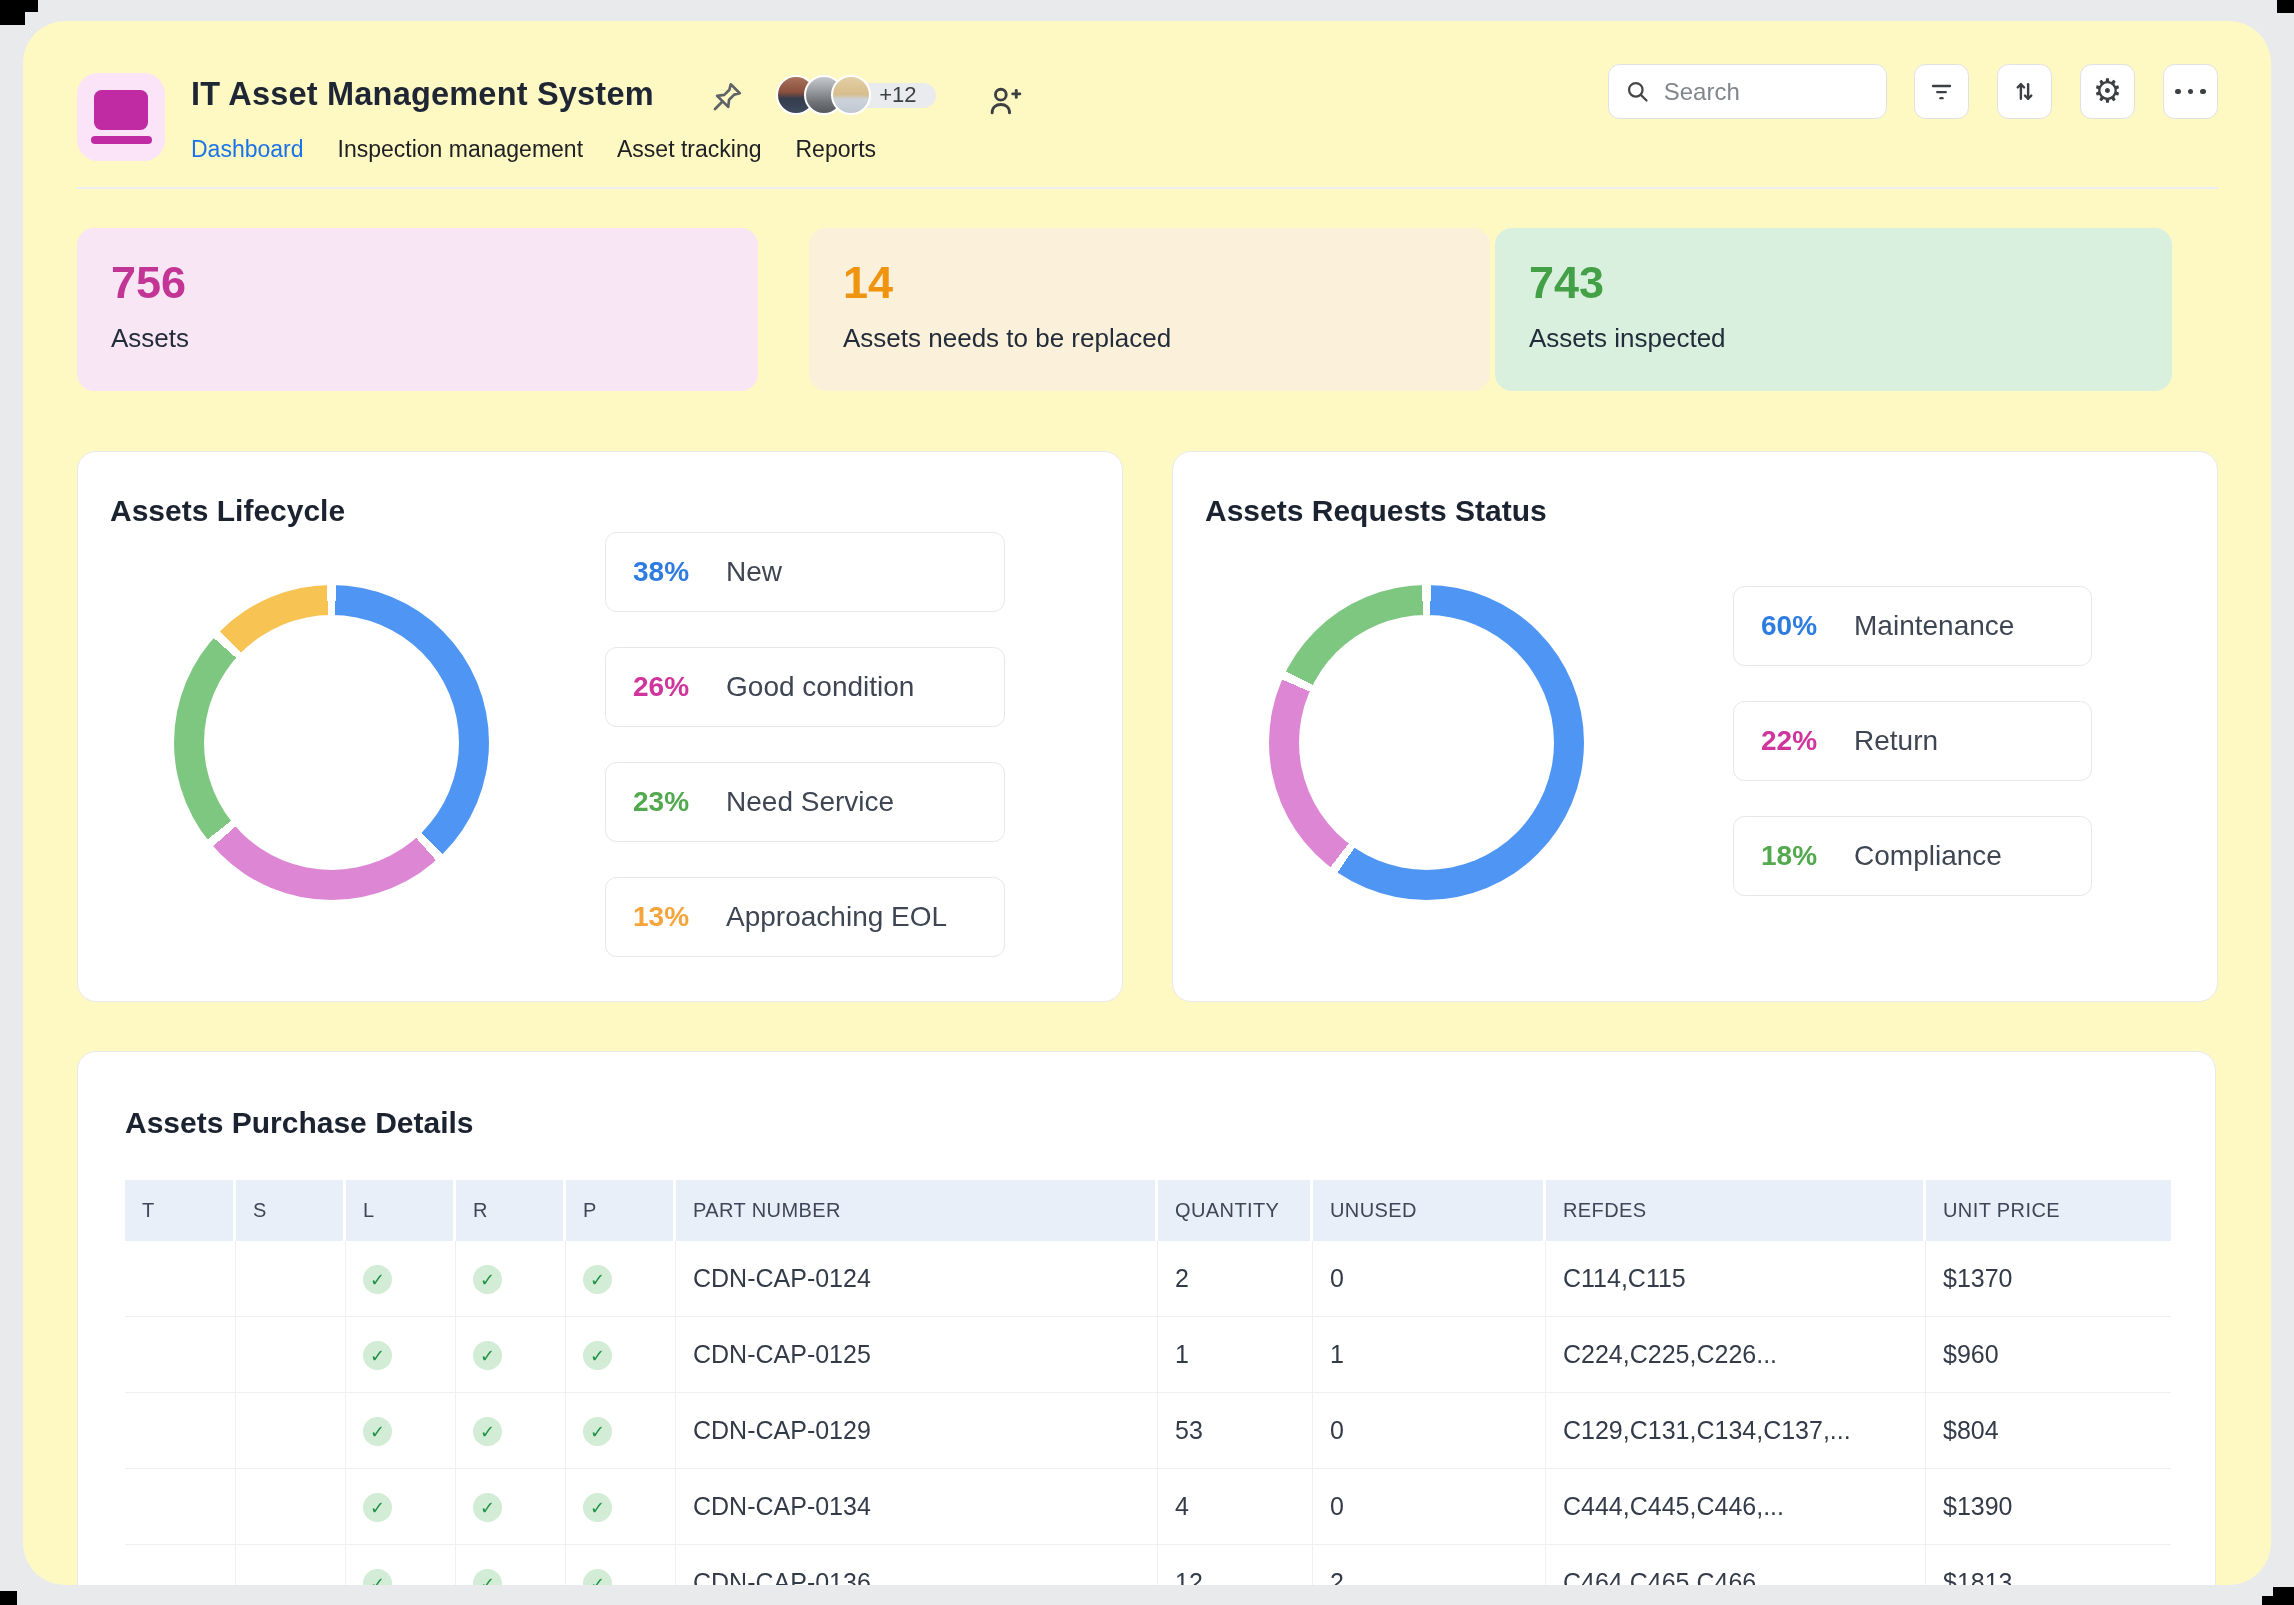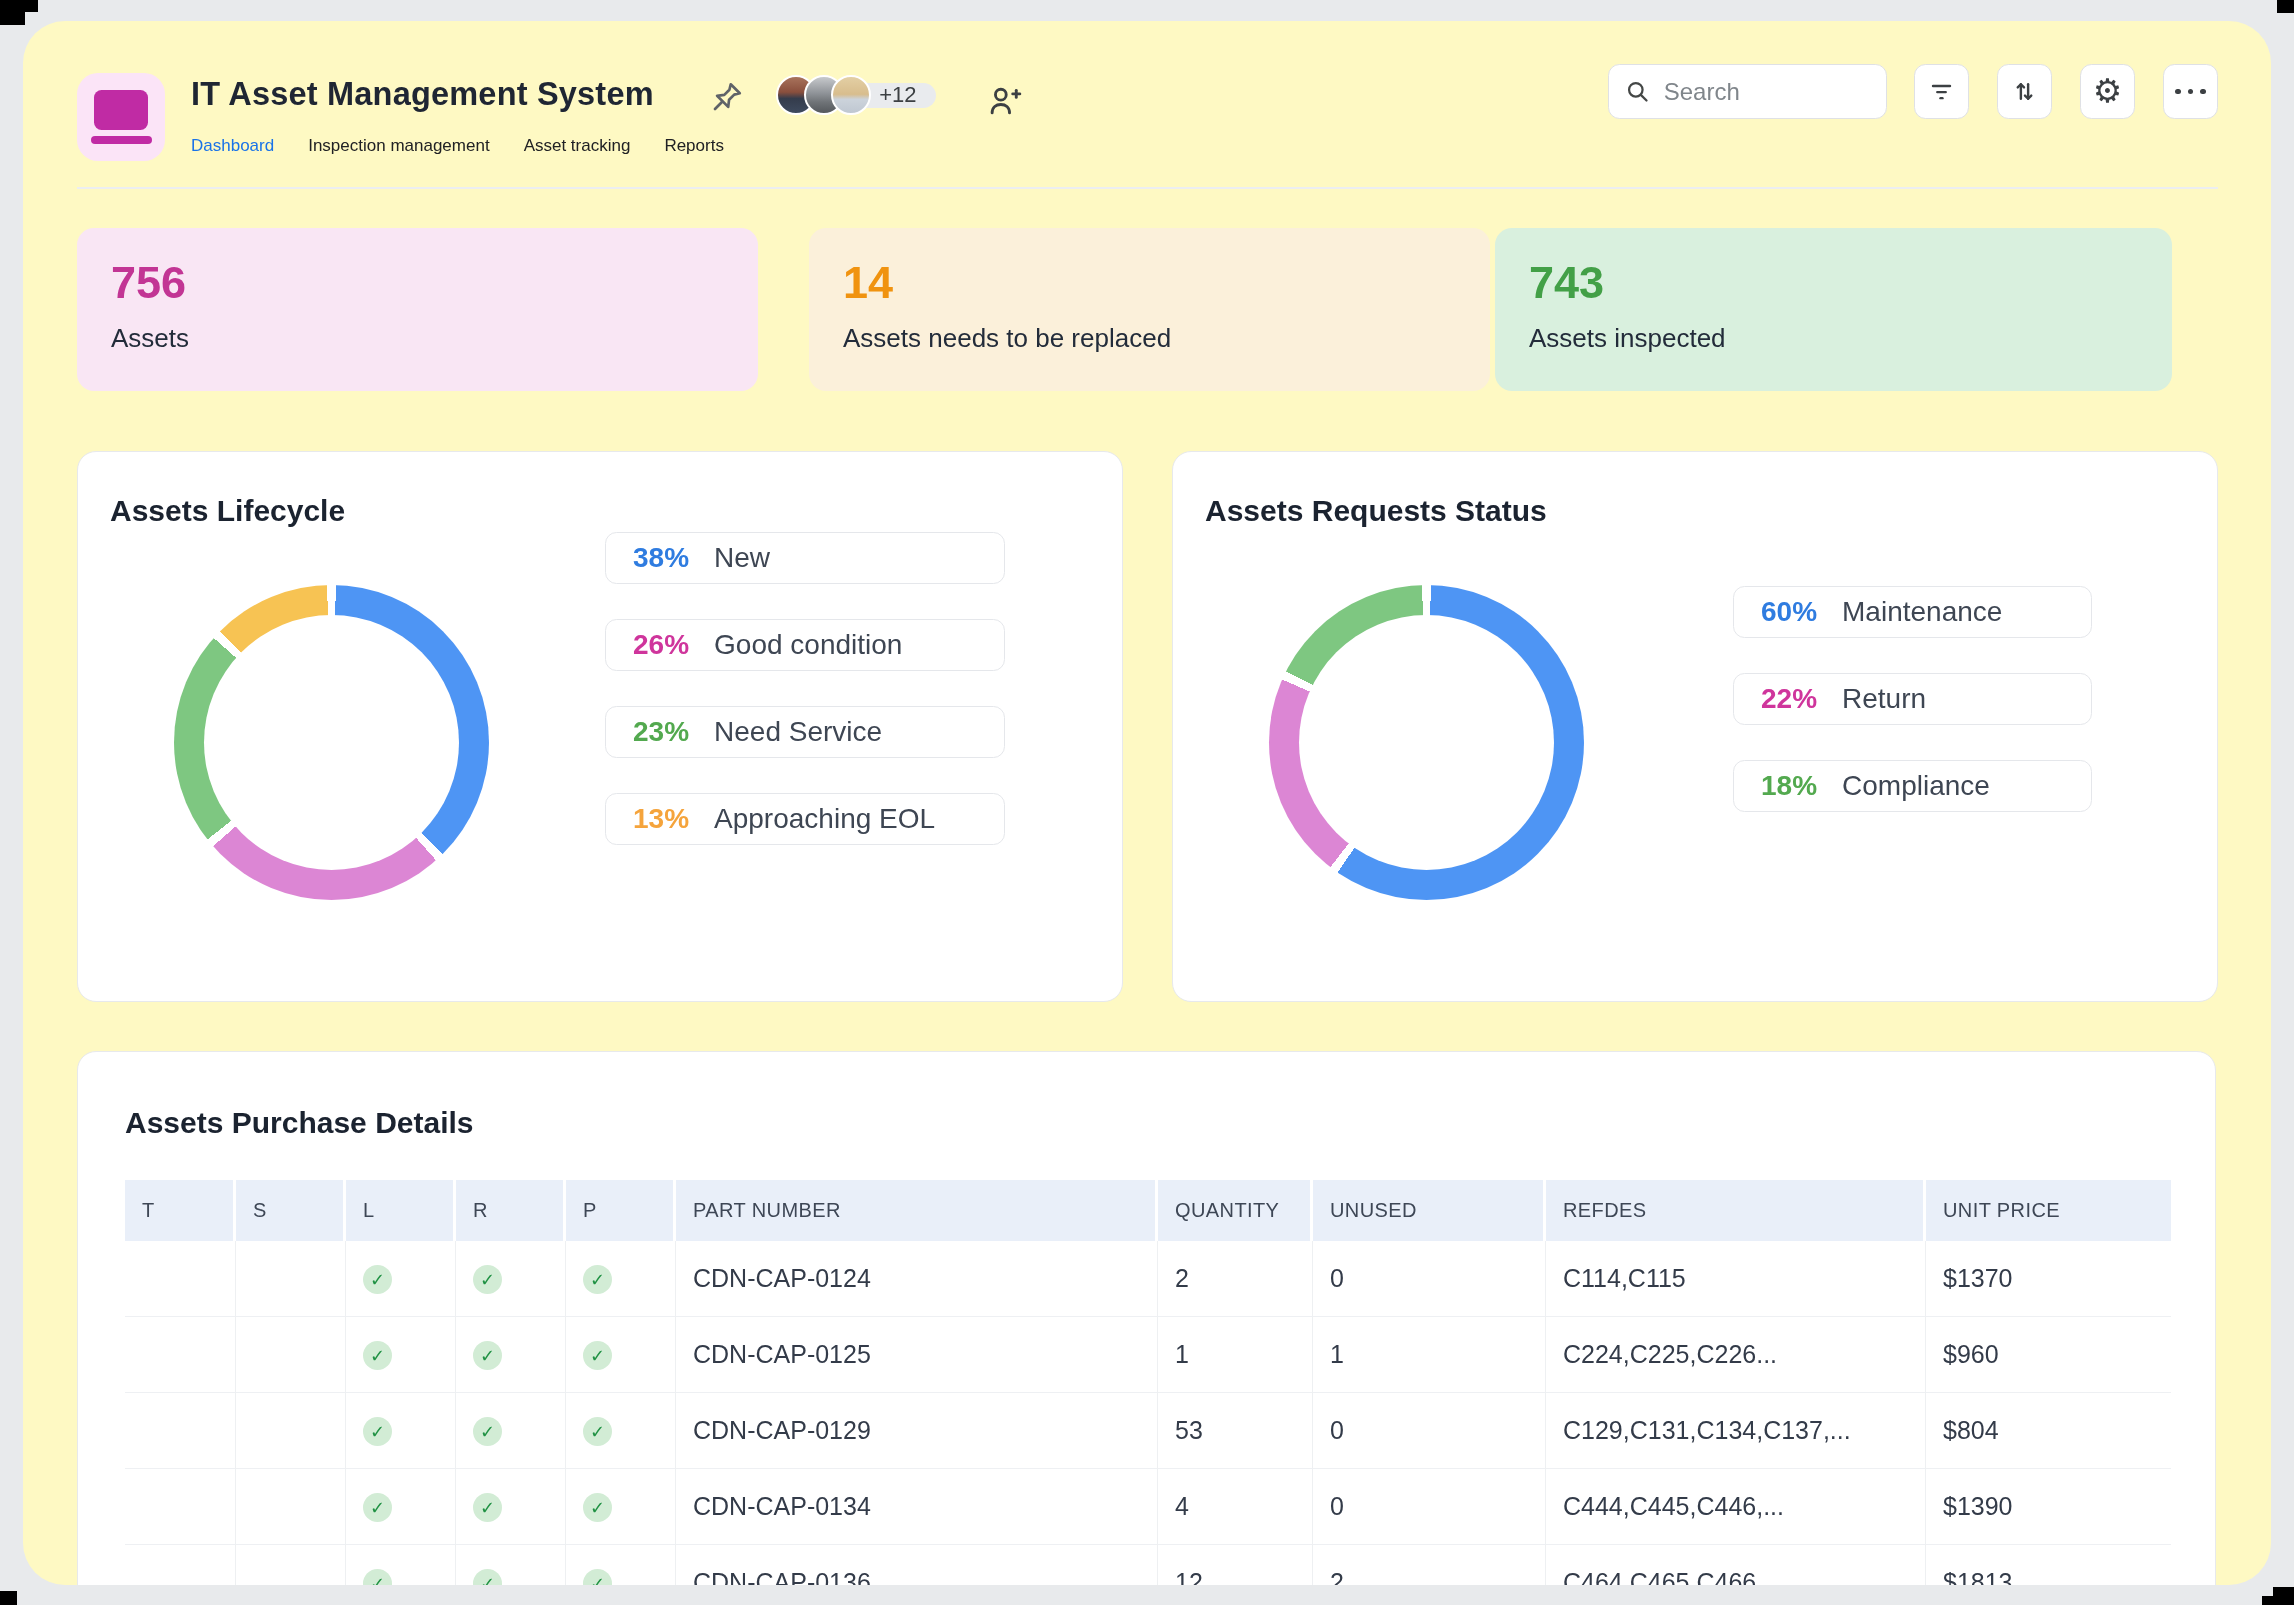--- a/index.html
+++ b/index.html
@@ -50,21 +50,21 @@
   .av3 { background:linear-gradient(180deg,#e3cfa4 0%,#d8bd8d 48%,#ccd3db 62%,#bfc7d1 100%); }
   #overflow-pill {
     height:25px; margin-left:-17px; padding:0 19px 0 25px; z-index:1;
     background:#e9ebee; border-radius:23px;
     display:flex; align-items:center; font-size:22px; color:#3c4043;
   }
   #add-user-btn { position:absolute; left:960px; top:59px; width:42px; height:42px;
     display:flex; align-items:center; justify-content:center; }
 
   #nav { position:absolute; left:168px; top:115px; display:flex; gap:34px; }
-  .nav-item { font-size:17px; color:#202124; cursor:pointer; }
+  .nav-item { font-size:23px; color:#202124; cursor:pointer; }
   .nav-item.active { color:#1a73e8; }
 
   #header-divider { position:absolute; left:54px; top:166px; width:2141px; height:1.9px; background:#eceef1; }
 
   #search-box {
     position:absolute; left:1585px; top:43px; width:279px; height:55px;
     border:1.9px solid #dfe1e5; border-radius:11.5px; background:#fff;
     display:flex; align-items:center; gap:12.4px; padding:0 15.3px;
   }
   #search-box input { border:none; outline:none; font-size:24px; width:100%;
@@ -95,22 +95,22 @@
     background:#fff; border:1.9px solid #e7e9ec; border-radius:19px; }
   #chart-0 { left:54px; } #chart-1 { left:1149px; }
   .chart-title { position:absolute; left:32px; top:42px; font-size:30px; font-weight:600; color:#1b2330; }
 
   .donut { position:absolute; left:96px; top:133px; width:315px; height:315px; border-radius:50%; }
   .donut::after { content:""; position:absolute; inset:30px; background:#fff; border-radius:50%; }
 
   .legend-list { position:absolute; display:flex; flex-direction:column; gap:35px; }
   #chart-0 .legend-list { left:527px; top:80px;  width:400px; }
   #chart-1 .legend-list { left:560px; top:134px; width:359px; }
-  .legend-item { height:52px; border:1.9px solid #e5e7eb; border-radius:11.5px; background:#fff;
-    display:flex; align-items:center; padding-left:27px; gap:25px; }
+  .legend-item { height:80px; border:1.9px solid #e5e7eb; border-radius:11.5px; background:#fff;
+    display:flex; align-items:center; padding-left:27px; gap:37px; }
   .legend-pct { font-size:28px; font-weight:700; }
   .legend-lbl { font-size:28px; color:#3e4653; }
 
   
   #table-card { position:absolute; left:54px; top:1030px; width:2139px; height:612px;
     background:#fff; border:1.9px solid #e7e9ec; border-radius:19px; }
   #table-title { position:absolute; left:47px; top:54px; font-size:30px; font-weight:600; color:#1b2330; }
   #purchase-table { position:absolute; left:47px; top:128px; width:2046px;
     border-collapse:separate; border-spacing:0; table-layout:fixed; }
   #purchase-table th {

